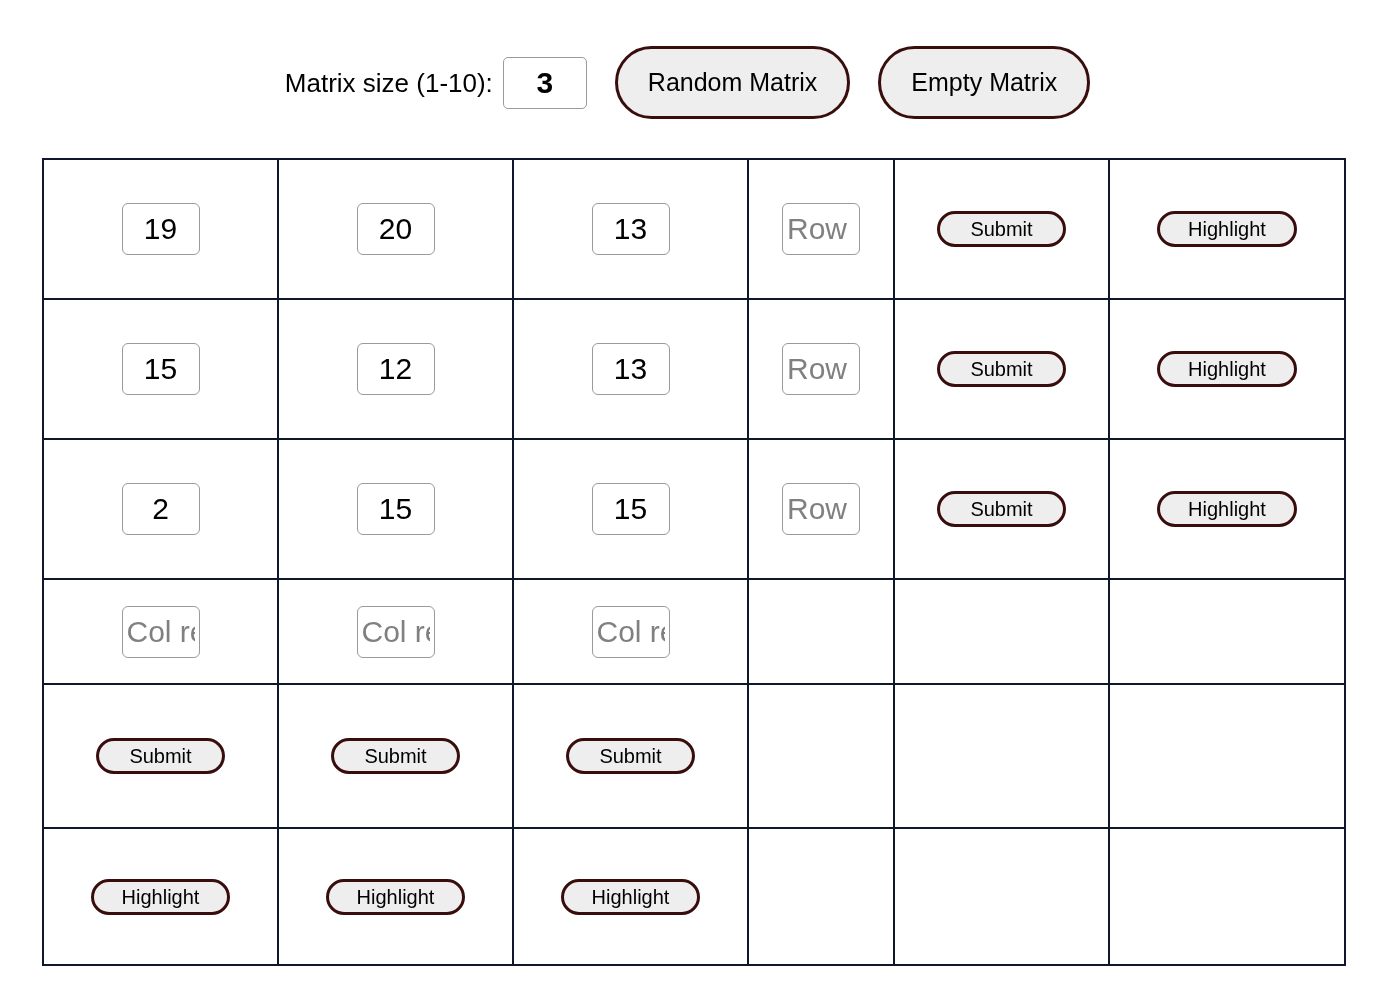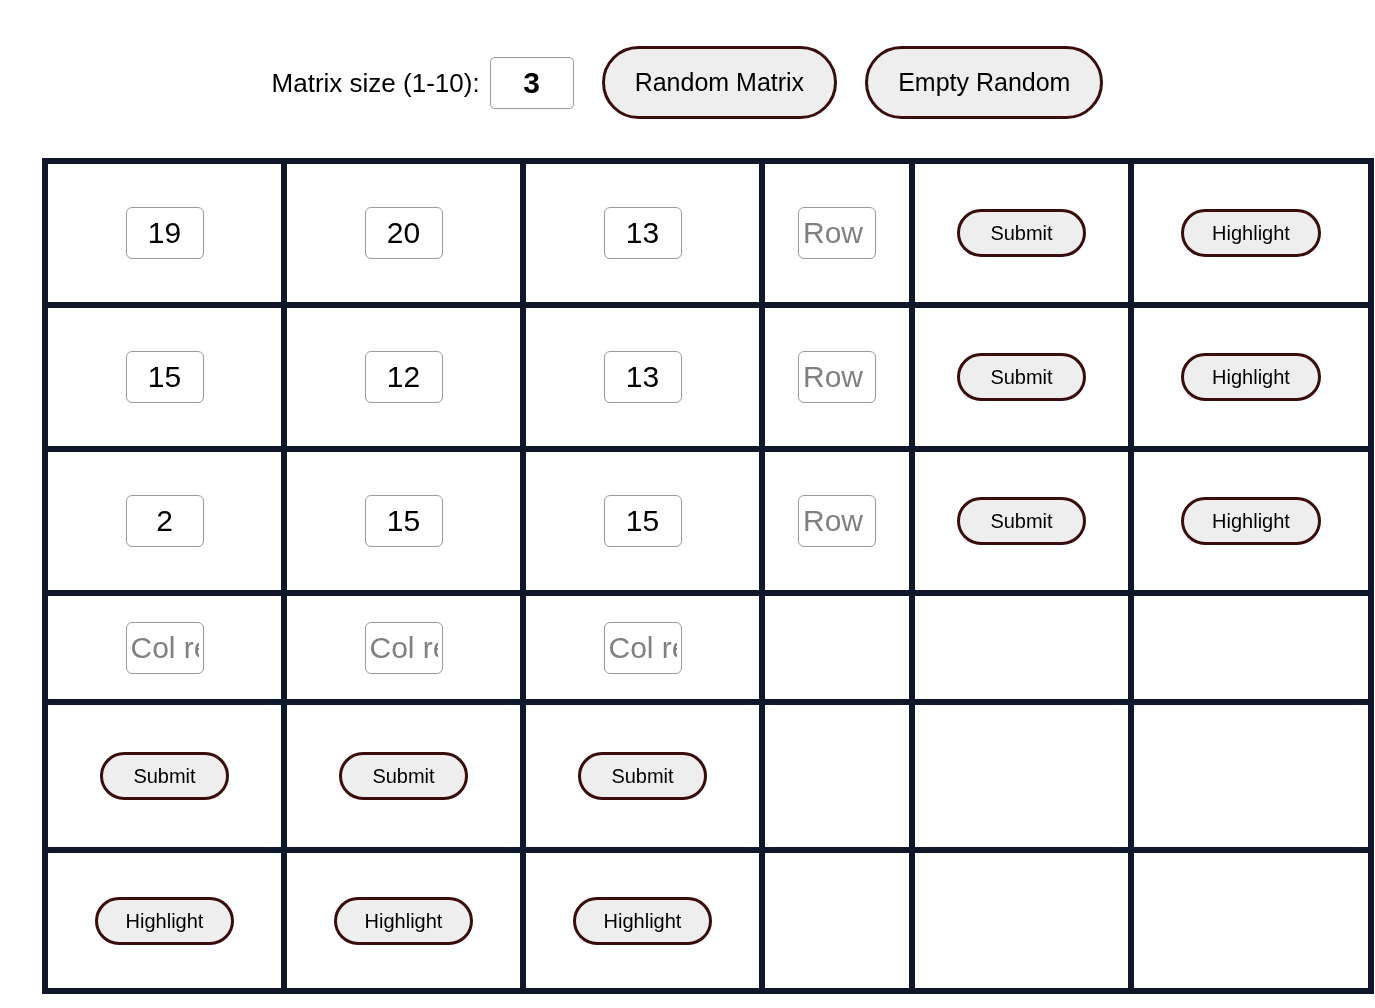--- a/index.html
+++ b/index.html
@@ -72,42 +72,42 @@
 
   .pill-top {
     font-size: 25px;
     height: 73px;
     padding: 0 30px;
     margin-left: 28px;
   }
 
   .pill-action {
     font-size: 20px;
-    height: 48px;
+    height: 36px;
     padding: 0 30px;
   }
 
   .pill-action.wide {
     padding: 15px 28px;
   }
 
   
   .matrix-wrap {
     position: absolute;
     left: 42px;
     top: 158px;
   }
 
   table.matrix {
     border-collapse: collapse;
     table-layout: fixed;
   }
 
   table.matrix td {
-    border: 6px solid #0f172a;
+    border: 2px solid #0f172a;
     text-align: center;
     vertical-align: middle;
     padding: 0;
   }
 
   td.cell-col   { width: 233px; }
   td.rowin-col  { width: 144px; }
   td.submit-col { width: 213px; }
   td.hl-col     { width: 234px; }
 
@@ -166,21 +166,21 @@
 
 <div class="page">
 
   <div class="toolbar">
     <span class="size-label">Matrix size (1-10):</span>
 
     <input class="size-input" type="text" value="3" style="">
 
     <button class="pill pill-top">Random Matrix</button>
 
-    <button class="pill pill-top">Empty Random</button>
+    <button class="pill pill-top">Empty Matrix</button>
   </div>
 
   <div class="matrix-wrap">
     <table class="matrix">
       <tbody>
 
         <tr class="data-row">
           <td class="cell-col">
             <input class="cell-input" type="text" value="19" style="">
           </td>

